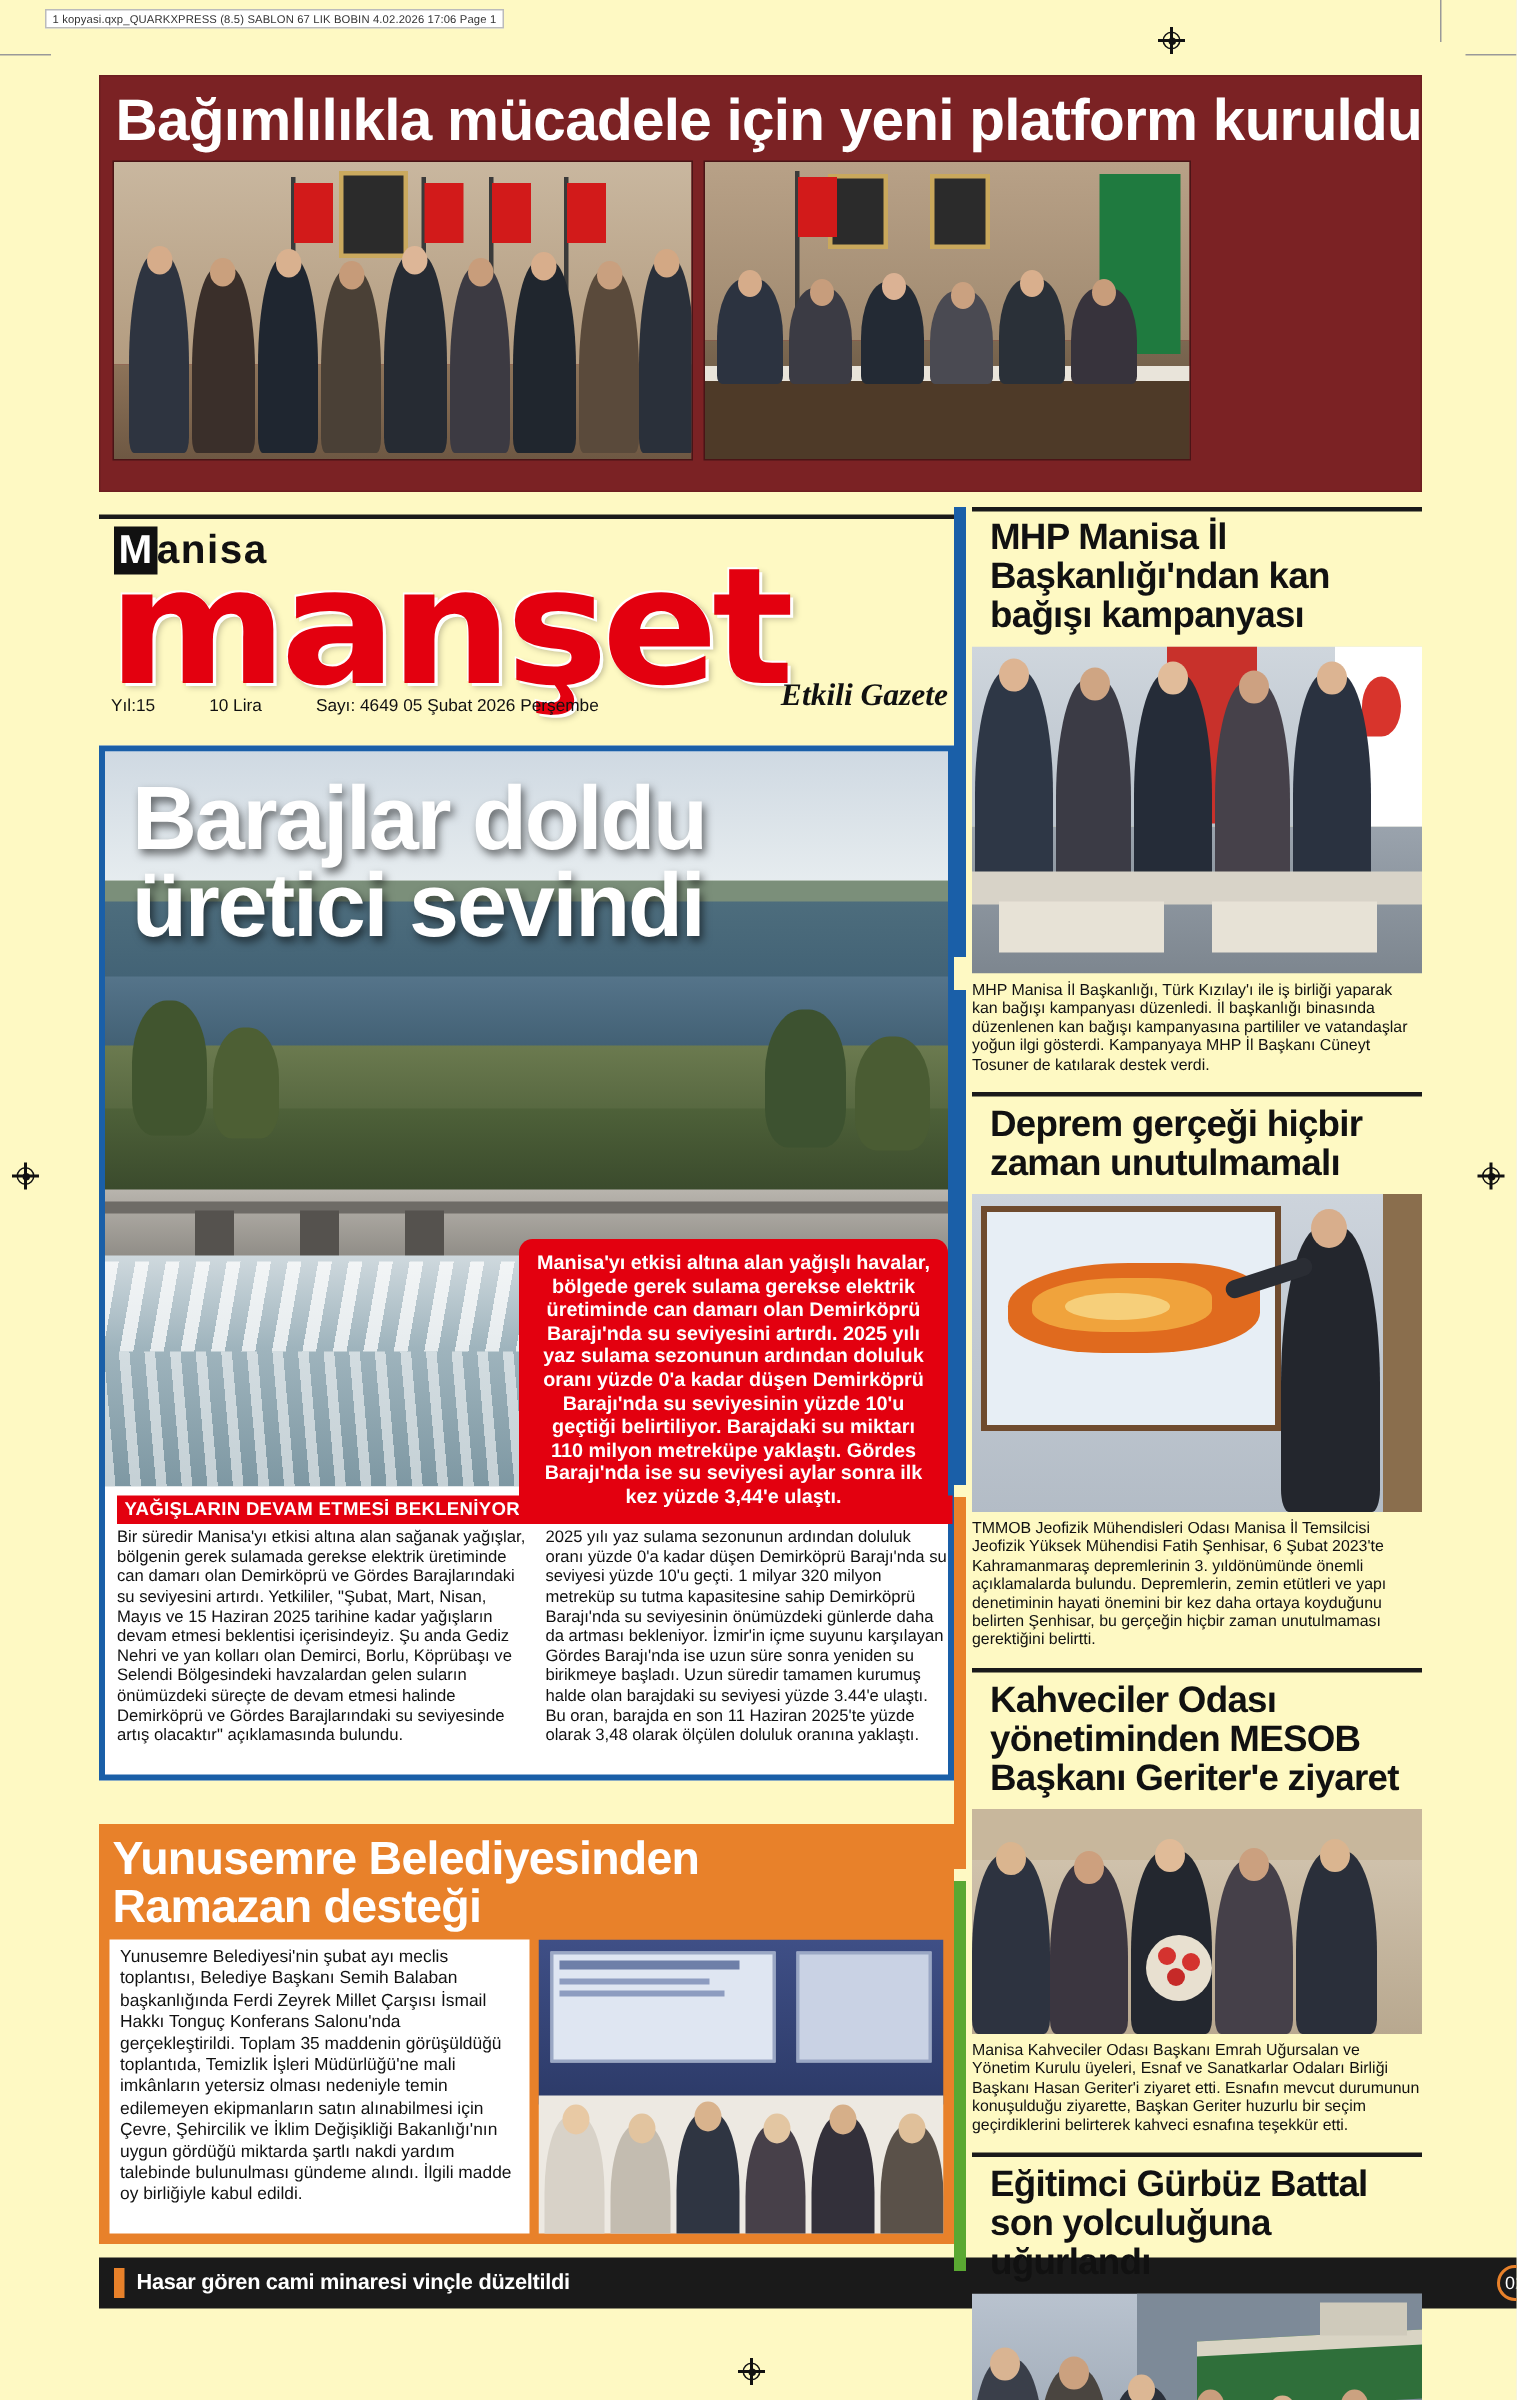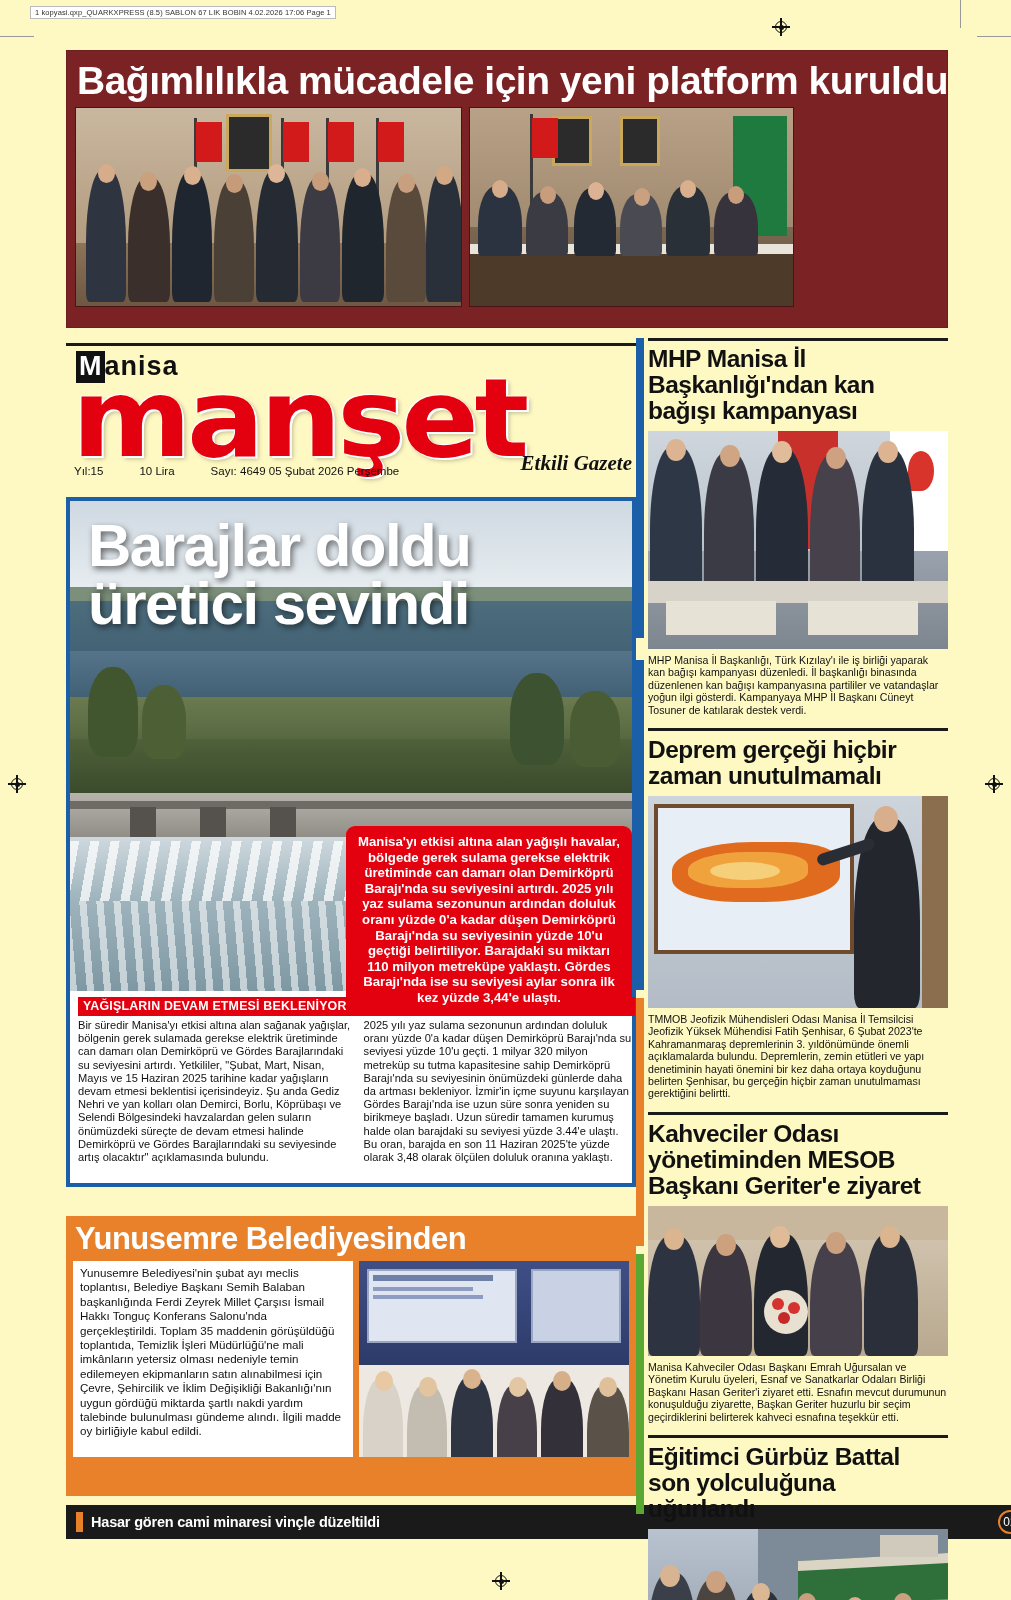--- a/index.html
+++ b/index.html
@@ -143,21 +143,21 @@
   .teaser.t1 .bar { background: #e8812a; }
   .teaser.t2 .bar { background: #5aa832; }
   .teaser.t1 .pg { border-color: #e8812a; color: #fff; }
   .teaser.t2 .pg { border-color: #5aa832; color: #fff; }
 
   
   .rail { position: absolute; left: 648px; top: 338px; width: 300px; }
   .rail-rule { height: 3px; background: #1a1a1a; margin-bottom: 5px; }
   .rail-title {
     font-weight: 700; font-size: 24.5px; line-height: 26px; color: #111;
-    letter-spacing: -0.5px; margin-bottom: 7px;
+    letter-spacing: -0.5px; margin-bottom: 7px; margin-left: 12px;
   }
   .rail-photo { width: 300px; position: relative; overflow: hidden; margin-bottom: 5px; }
   .rail-body { font-size: 10.6px; line-height: 12.4px; color: #111; margin-bottom: 12px; }
   .rail-sep { height: 3px; background: #1a1a1a; margin: 2px 0 6px; }
 
   
   .rail-accent { position: absolute; left: -12px; width: 8px; }
 
   
   .art { position: absolute; inset: 0; }
@@ -319,20 +319,21 @@
       <div class="lead-col">
         <div class="kicker">GÖRDES BARAJI İZMİRLİLERİ SEVİNDİRDİ</div>
         <div class="lead-body">2025 yılı yaz sulama sezonunun ardından doluluk oranı yüzde 0'a kadar düşen Demirköprü Barajı'nda su seviyesi yüzde 10'u geçti. 1 milyar 320 milyon metreküp su tutma kapasitesine sahip Demirköprü Barajı'nda su seviyesinin önümüzdeki günlerde daha da artması bekleniyor. İzmir'in içme suyunu karşılayan Gördes Barajı'nda ise uzun süre sonra yeniden su birikmeye başladı. Uzun süredir tamamen kurumuş halde olan barajdaki su seviyesi yüzde 3.44'e ulaştı. Bu oran, barajda en son 11 Haziran 2025'te yüzde olarak 3,48 olarak ölçülen doluluk oranına yaklaştı.</div>
       </div>
     </div>
   </div>
 
   <div class="yunus">
     <div class="yunus-title">
       <div>Yunusemre Belediyesinden</div>
+      <div>Ramazan desteği</div>
     </div>
     <div class="yunus-inner">
       <div class="yunus-text">Yunusemre Belediyesi'nin şubat ayı meclis toplantısı, Belediye Başkanı Semih Balaban başkanlığında Ferdi Zeyrek Millet Çarşısı İsmail Hakkı Tonguç Konferans Salonu'nda gerçekleştirildi. Toplam 35 maddenin görüşüldüğü toplantıda, Temizlik İşleri Müdürlüğü'ne mali imkânların yetersiz olması nedeniyle temin edilemeyen ekipmanların satın alınabilmesi için Çevre, Şehircilik ve İklim Değişikliği Bakanlığı'nın uygun gördüğü miktarda şartlı nakdi yardım talebinde bulunulması gündeme alındı. İlgili madde oy birliğiyle kabul edildi.</div>
       <div class="yunus-photo">
         <div class="art">
           <div class="band" style="top:0;height:110px;background:linear-gradient(#3f4f86,#2c3a68);"></div>
           <div style="position:absolute;left:8px;top:8px;width:150px;height:74px;background:#dfe6f2;border:2px solid #9aa7c4;"></div>
           <div style="position:absolute;left:14px;top:14px;width:120px;height:6px;background:#6e7fa8;"></div>
           <div style="position:absolute;left:14px;top:26px;width:100px;height:4px;background:#8d9cc0;"></div>
           <div style="position:absolute;left:14px;top:34px;width:110px;height:4px;background:#8d9cc0;"></div>

